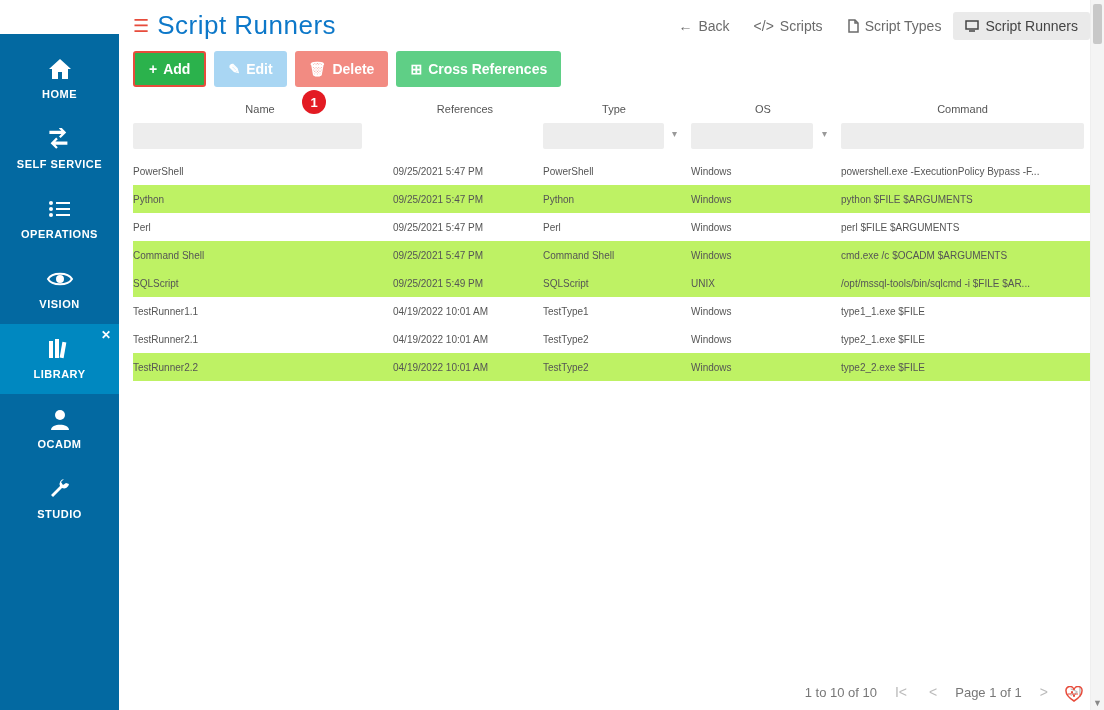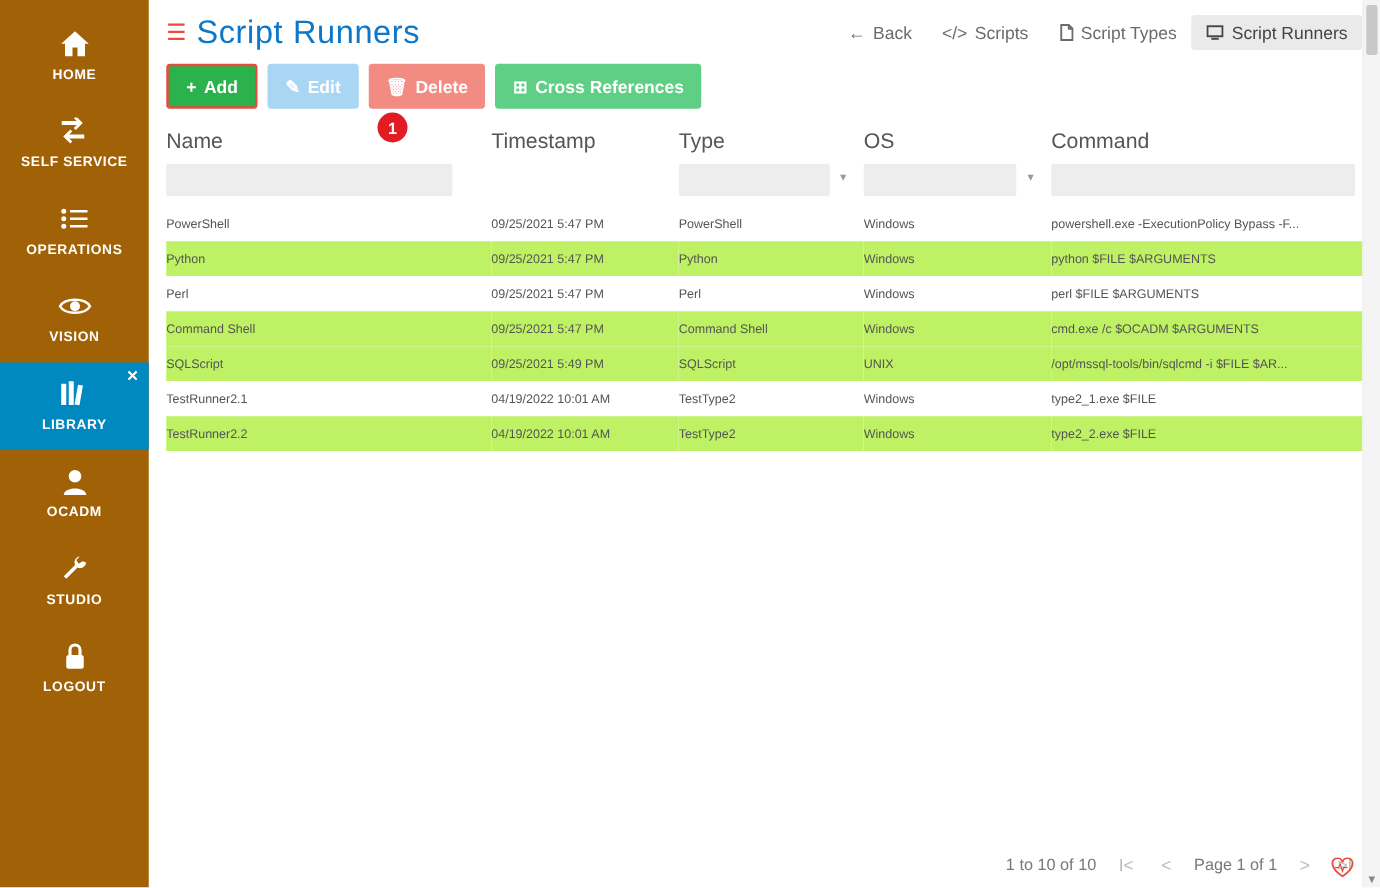--- a/index.html
+++ b/index.html
@@ -1,18 +1,18 @@
 <!DOCTYPE html>
 <html><head>
 <meta charset="utf-8">
 <style>
   * { box-sizing: border-box; margin: 0; padding: 0; }
   body { font-family: -apple-system, BlinkMacSystemFont, "Segoe UI", Arial, sans-serif; font-size: 13px; color: #333; background: #fff; overflow: hidden; }
   .app { display: flex; width: 1104px; height: 710px; position: relative; }
-  .sidebar { width: 119px; background: #a16207; display: flex; flex-direction: column; align-items: flex-start; padding-top: 10px; flex-shrink: 0; }
+  .sidebar { width: 119px; background: #0369a1; display: flex; flex-direction: column; align-items: flex-start; padding-top: 10px; flex-shrink: 0; margin-top: 34px; }
   .side-item { display: flex; flex-direction: column; align-items: center; color: #fff; cursor: pointer; padding: 12px 0 14px 0; width: 100%; position: relative; }
   .side-item.active { background: #0088c0; }
   .side-item .icon { font-size: 22px; margin-bottom: 6px; display: flex; align-items: center; justify-content: center; height: 26px; }
   .side-item .label { font-size: 11px; font-weight: 700; letter-spacing: 0.5px; text-align: center; font-family: Arial, sans-serif; }
   .close-x { position: absolute; top: 4px; right: 8px; color: #fff; font-size: 12px; font-weight: bold; }
   .main { flex: 1; display: flex; flex-direction: column; position: relative; }
   .topbar { display: flex; align-items: center; padding: 10px 14px 6px 14px; }
   .title-wrap { display: flex; align-items: center; gap: 8px; }
   .hamburger { color: #e74c3c; font-size: 18px; cursor: pointer; }
   .page-title { color: #0d78c9; font-size: 26px; font-weight: 400; font-family: Arial, sans-serif; letter-spacing: 0.5px; }
@@ -22,36 +22,36 @@
   .nav-icon { font-size: 14px; }
   .toolbar { display: flex; gap: 8px; padding: 4px 14px 10px 14px; position: relative; }
   .btn { display: inline-flex; align-items: center; gap: 6px; border: none; border-radius: 3px; padding: 8px 14px; color: #fff; font-size: 14px; font-weight: 600; cursor: pointer; font-family: inherit; }
   .btn-add { background: #2bb24c; border: 2px solid #e74c3c; }
   .btn-edit { background: #a9d6f3; }
   .btn-delete { background: #f28b82; }
   .btn-cross { background: #5fcf86; }
   .btn-icon { font-weight: bold; }
   .table-wrap { flex: 1; overflow: auto; padding: 0 14px; }
   table { width: 100%; border-collapse: collapse; table-layout: fixed; }
-  thead th { text-align: left; font-weight: 400; color: #555; padding: 6px 6px 8px 0; font-size: 17px; }
+  thead th { text-align: center; font-weight: 400; color: #555; padding: 6px 6px 8px 0; font-size: 11px; }
   .filters td { padding: 0 6px 8px 0; }
   .filter-input, .filter-select { width: 100%; height: 26px; background: #ededed; border: none; border-radius: 2px; font-size: 12px; padding: 0 6px; color: #333; }
   .filter-select { appearance: none; background-image: none; position: relative; }
   .select-wrap { position: relative; width: 100%; }
   .select-wrap::after { content: "▾"; position: absolute; right: 8px; top: 5px; color: #999; font-size: 10px; pointer-events: none; }
   tbody tr { height: 28px; }
   tbody tr.odd { background: #fff; }
   tbody tr.even { background: #bef264; }
   tbody td { padding: 6px 6px 6px 0; color: #555; white-space: nowrap; overflow: hidden; text-overflow: ellipsis; font-size: 10px; }
   .col-name { width: 260px; }
   .col-ts { width: 150px; }
   .col-type { width: 148px; }
   .col-os { width: 150px; }
   .col-cmd { width: auto; }
-  .footer { padding: 10px 18px; display: flex; justify-content: flex-end; gap: 14px; color: #777; font-size: 13px; border-top: 0px solid #eee; }
+  .footer { padding: 10px 18px; display: flex; justify-content: flex-end; align-items: center; gap: 14px; color: #777; font-size: 13px; border-top: 0px solid #eee; }
   .pager-btn { color: #bbb; cursor: pointer; padding: 0 4px; font-size: 14px; }
   .badge { position: absolute; left: 183px; top: 90px; width: 24px; height: 24px; background: #e31b23; color: #fff; border-radius: 50%; display: flex; align-items: center; justify-content: center; font-size: 13px; font-weight: 700; z-index: 5; }
   .scrollbar { position: absolute; right: 0; top: 0; bottom: 0; width: 14px; background: #f4f4f4; border-left: 1px solid #eee; }
   .scrollbar-thumb { position: absolute; left: 2px; right: 2px; top: 4px; height: 40px; background: #c8c8c8; border-radius: 2px; }
   .scrollbar-arrow-up, .scrollbar-arrow-down { position: absolute; left: 0; right: 0; height: 14px; color: #888; font-size: 9px; text-align: center; line-height: 14px; }
   .scrollbar-arrow-up { top: 0; }
   .scrollbar-arrow-down { bottom: 0; }
   .heart { position: absolute; right: 20px; bottom: 8px; color: #e74c3c; font-size: 16px; }
   svg { display: block; }
 </style>
@@ -119,29 +119,20 @@
       </span>
       <span class="label">OCADM</span>
     </div>
     <div class="side-item">
       <span class="icon">
         <svg width="22" height="22" viewBox="0 0 22 22" fill="#fff">
             <path d="M20 6 A5 5 0 0 1 13 10 L4 19 L2 17 L11 8 A5 5 0 0 1 15 1 L12 4 L14 7 L17 5 Z"></path>
           </svg>
       </span>
       <span class="label">STUDIO</span>
-    </div>
-    <div class="side-item">
-      <span class="icon">
-        <svg width="20" height="22" viewBox="0 0 20 22" fill="#fff">
-            <rect x="3" y="10" width="14" height="11" rx="2"></rect>
-            <path d="M6 10 V6 a4 4 0 0 1 8 0 V10" fill="none" stroke="#fff" stroke-width="2.5"></path>
-          </svg>
-      </span>
-      <span class="label">LOGOUT</span>
     </div>
   </div>
 
   <div class="main">
     <div class="topbar">
       <div class="title-wrap">
         <span class="hamburger">☰</span>
         <h1 class="page-title">Script Runners</h1>
       </div>
       <div class="spacer"></div>
@@ -199,21 +190,21 @@
         <colgroup>
           <col class="col-name">
             <col class="col-ts">
             <col class="col-type">
             <col class="col-os">
             <col class="col-cmd">
         </colgroup>
         <thead>
           <tr>
             <th>Name</th>
-            <th>Timestamp</th>
+            <th>References</th>
             <th>Type</th>
             <th>OS</th>
             <th>Command</th>
           </tr>
           <tr class="filters">
             <td><input class="filter-input" style="width: 90%;"></td>
             <td></td>
             <td>
                 <div class="select-wrap"><select class="filter-select" style="width:85%"></select></div>
               </td>
@@ -253,20 +244,27 @@
               <td>cmd.exe /c $OCADM $ARGUMENTS</td>
             </tr>
             <tr class="even">
               <td>SQLScript</td>
               <td>09/25/2021 5:49 PM</td>
               <td>SQLScript</td>
               <td>UNIX</td>
               <td>/opt/mssql-tools/bin/sqlcmd -i $FILE $AR...</td>
             </tr>
             <tr class="odd">
+              <td>TestRunner1.1</td>
+              <td>04/19/2022 10:01 AM</td>
+              <td>TestType1</td>
+              <td>Windows</td>
+              <td>type1_1.exe $FILE</td>
+            </tr>
+            <tr class="odd">
               <td>TestRunner2.1</td>
               <td>04/19/2022 10:01 AM</td>
               <td>TestType2</td>
               <td>Windows</td>
               <td>type2_1.exe $FILE</td>
             </tr>
             <tr class="even">
               <td>TestRunner2.2</td>
               <td>04/19/2022 10:01 AM</td>
               <td>TestType2</td>

